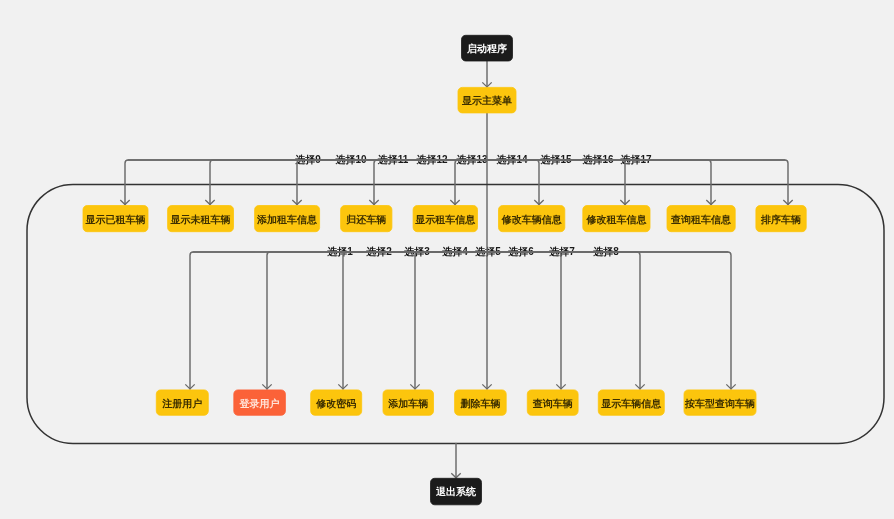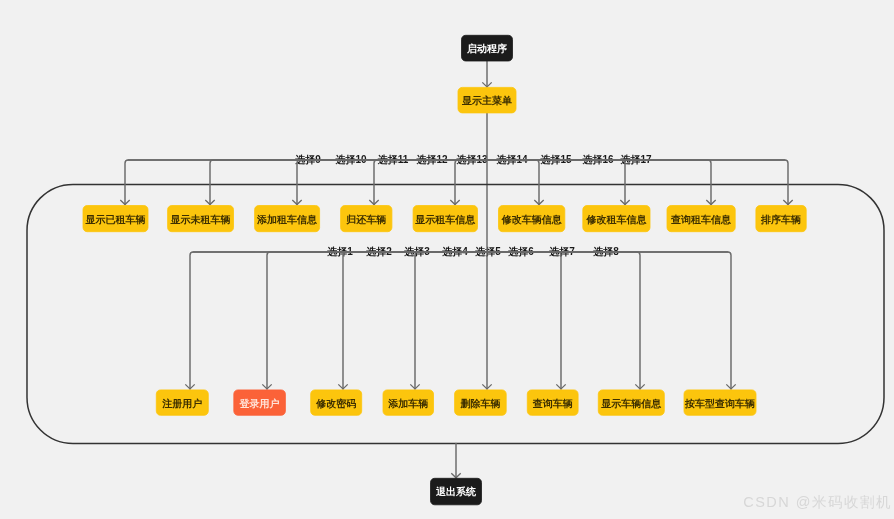--- a/index.html
+++ b/index.html
@@ -205,14 +205,13 @@
       </g>
 
       <g id="exit-node">
         <rect class="shape dark" x="430.5" y="478.3" width="51" height="26.5" rx="4.2" ry="4.2"></rect>
         <text class="node-label on-dark" x="456" y="491.95">退出系统</text>
       </g>
 
     </g>
   </svg>
 
-  <div class="watermark">CSDN @米码收割机</div>
 </div>
 
 </body></html>

